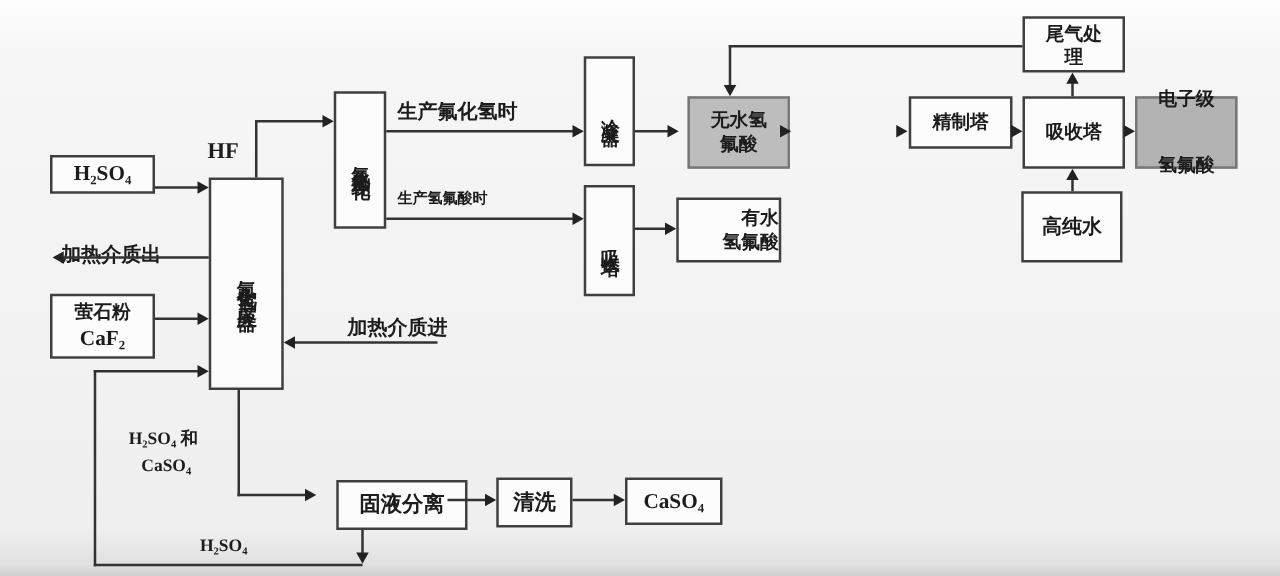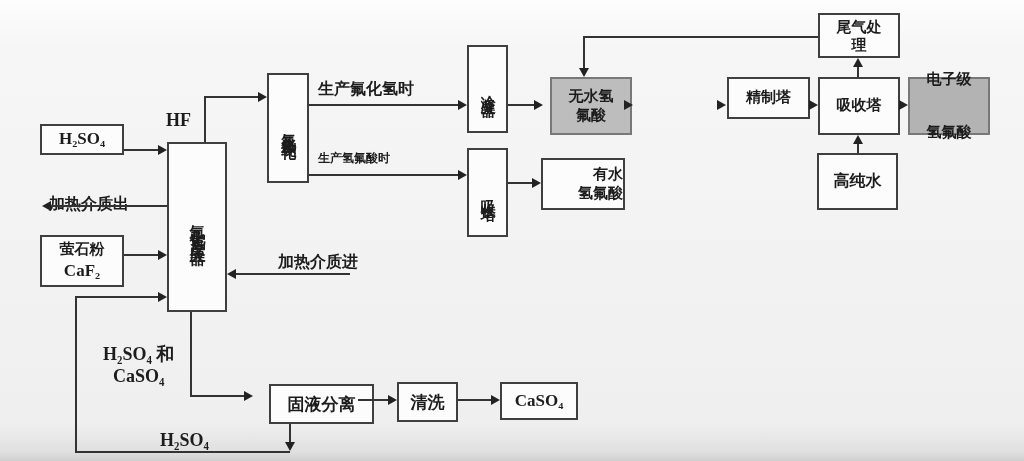--- a/index.html
+++ b/index.html
@@ -7,21 +7,21 @@
     background:linear-gradient(180deg,#fdfdfd 0%,#f6f6f6 10%,#f2f2f2 60%,#efefef 92%,#e0e0e0 98%,#cfcfcf 100%);}
   .bx{position:absolute;background:#fcfcfc;border:2px solid #3f3f3f;box-sizing:border-box;
       display:flex;align-items:center;justify-content:center;text-align:center;
       font-weight:bold;color:#1c1c1c;font-size:15px;line-height:1.3;}
   .gray{background:#bdbdbd;border-color:#787878;}
   .gray2{background:#b3b3b3;border-color:#787878;}
   .vert{writing-mode:vertical-rl;text-orientation:upright;letter-spacing:5px;}
   .col{flex-direction:column;}
   .leftal{align-items:flex-end;padding-left:10px;text-align:left;}
   .chem{font-family:"Liberation Serif","DejaVu Serif",serif;font-size:17px;font-weight:bold;}
-  .lbl{position:absolute;font-weight:bold;color:#1c1c1c;font-size:18px;white-space:nowrap;}
+  .lbl{position:absolute;font-weight:bold;color:#1c1c1c;font-size:14px;white-space:nowrap;}
   .hl{position:absolute;height:2px;background:#333;}
   .vl{position:absolute;width:2px;background:#333;}
   .ar{position:absolute;width:0;height:0;border-top:5px solid transparent;border-bottom:5px solid transparent;border-left:9px solid #222;}
   .al{position:absolute;width:0;height:0;border-top:5px solid transparent;border-bottom:5px solid transparent;border-right:9px solid #222;}
   .au{position:absolute;width:0;height:0;border-left:5px solid transparent;border-right:5px solid transparent;border-bottom:9px solid #222;}
   .ad{position:absolute;width:0;height:0;border-left:5px solid transparent;border-right:5px solid transparent;border-top:9px solid #222;}
 </style>
 </head>
 <body>
 

